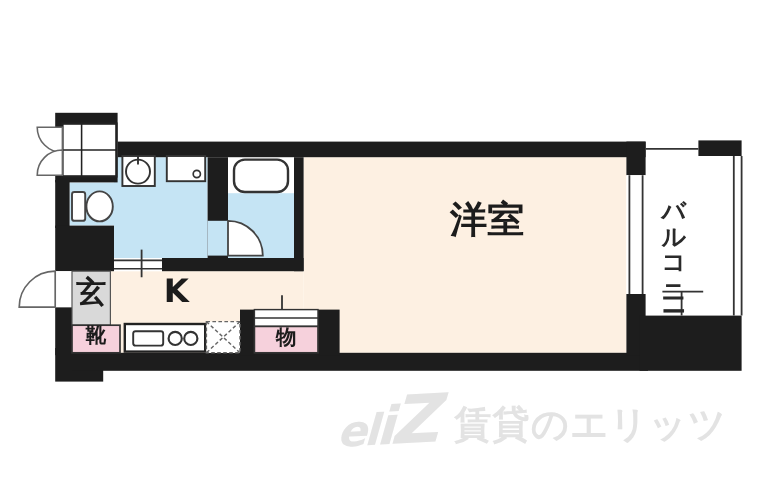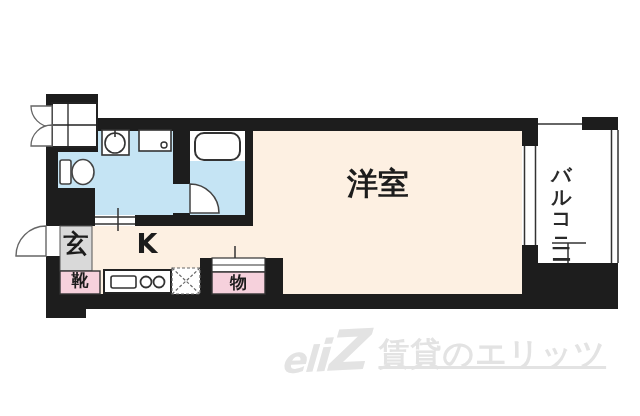--- a/index.html
+++ b/index.html
@@ -1,34 +1,34 @@
 <!DOCTYPE html>
 <html><head>
 <meta charset="utf-8">
 <style>
   html,body{margin:0;padding:0;background:#fff;}
   #stage{position:relative;width:640px;height:416px;background:#ffffff;overflow:hidden;
          font-family:"DejaVu Sans","Liberation Sans",sans-serif;}
   #plan-svg{position:absolute;left:0;top:0;}
   .lbl{position:absolute;color:#1c1c1c;font-weight:600;line-height:1.05;text-align:center;}
-  .lbl-room{left:308px;top:167px;width:140px;font-size:31px;}
+  .lbl-room{left:336px;top:167px;width:140px;font-size:31px;}
   .lbl-k{left:122px;top:230px;width:50px;font-size:27px;}
   .lbl-gen{left:60px;top:231px;width:32px;font-size:25px;}
   .lbl-shoe{left:60px;top:272px;width:40px;font-size:17px;}
   .lbl-stor{left:212px;top:274px;width:53px;font-size:17px;}
   .lbl-balc{left:551px;top:133px;height:136px;font-size:20px;letter-spacing:1px;
             writing-mode:vertical-rl;text-orientation:mixed;color:#2a2a2a;}
   .watermark{position:absolute;left:284px;top:330px;display:flex;align-items:flex-end;
              color:#e3e3e3;white-space:nowrap;user-select:none;}
   .wm-logo{font-style:italic;font-weight:bold;transform:skewX(-8deg) rotate(-3deg);
            display:inline-block;margin-right:10px;letter-spacing:-2px;}
   .wm-logo .s1{font-size:36px;}
   .wm-logo .s2{font-size:44px;}
   .wm-logo .s3{font-size:56px;line-height:0.8;}
-  .wm-text{font-size:31px;font-weight:bold;letter-spacing:1px;padding-bottom:6px;text-decoration:underline;}
+  .wm-text{font-size:31px;font-weight:bold;letter-spacing:1px;padding-bottom:6px;}
 </style>
 </head>
 <body>
 
 <div id="stage">
 
   <svg id="plan-svg" width="640" height="416" viewBox="0 0 640 416">
 
     <rect x="253" y="131" width="269" height="163" fill="#fdf0e2"></rect>
     <rect x="92" y="226" width="161" height="68" fill="#fdf0e2"></rect>

